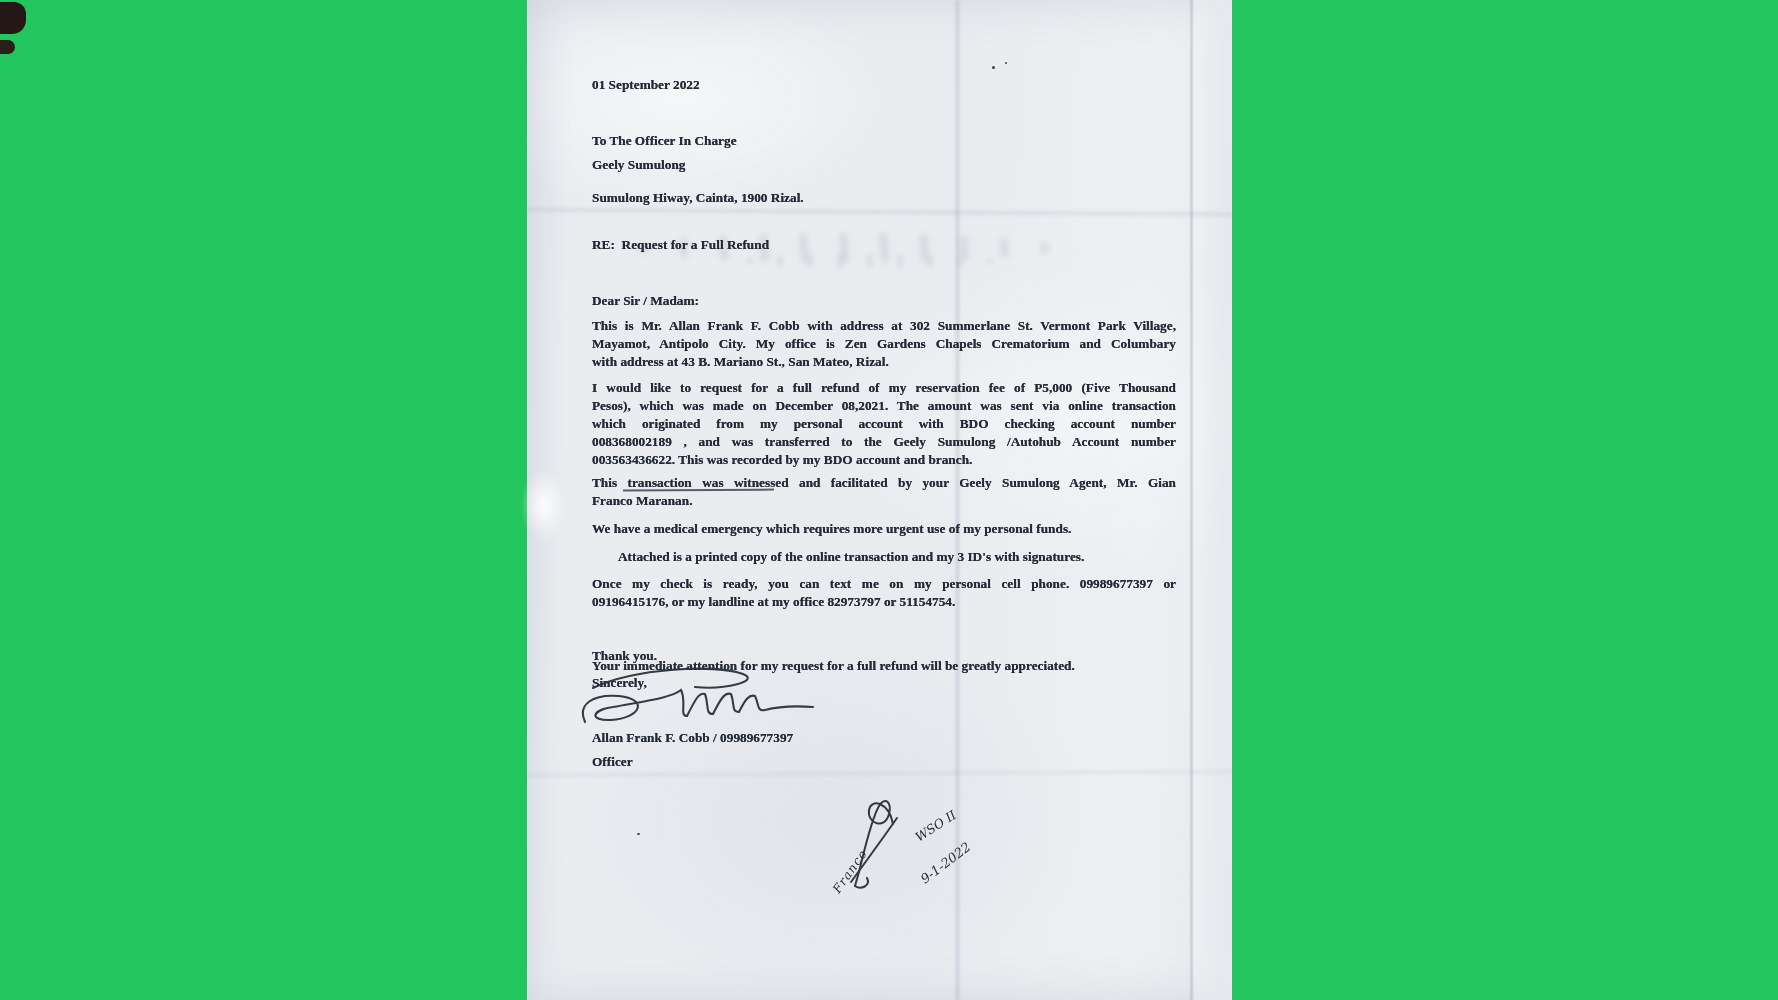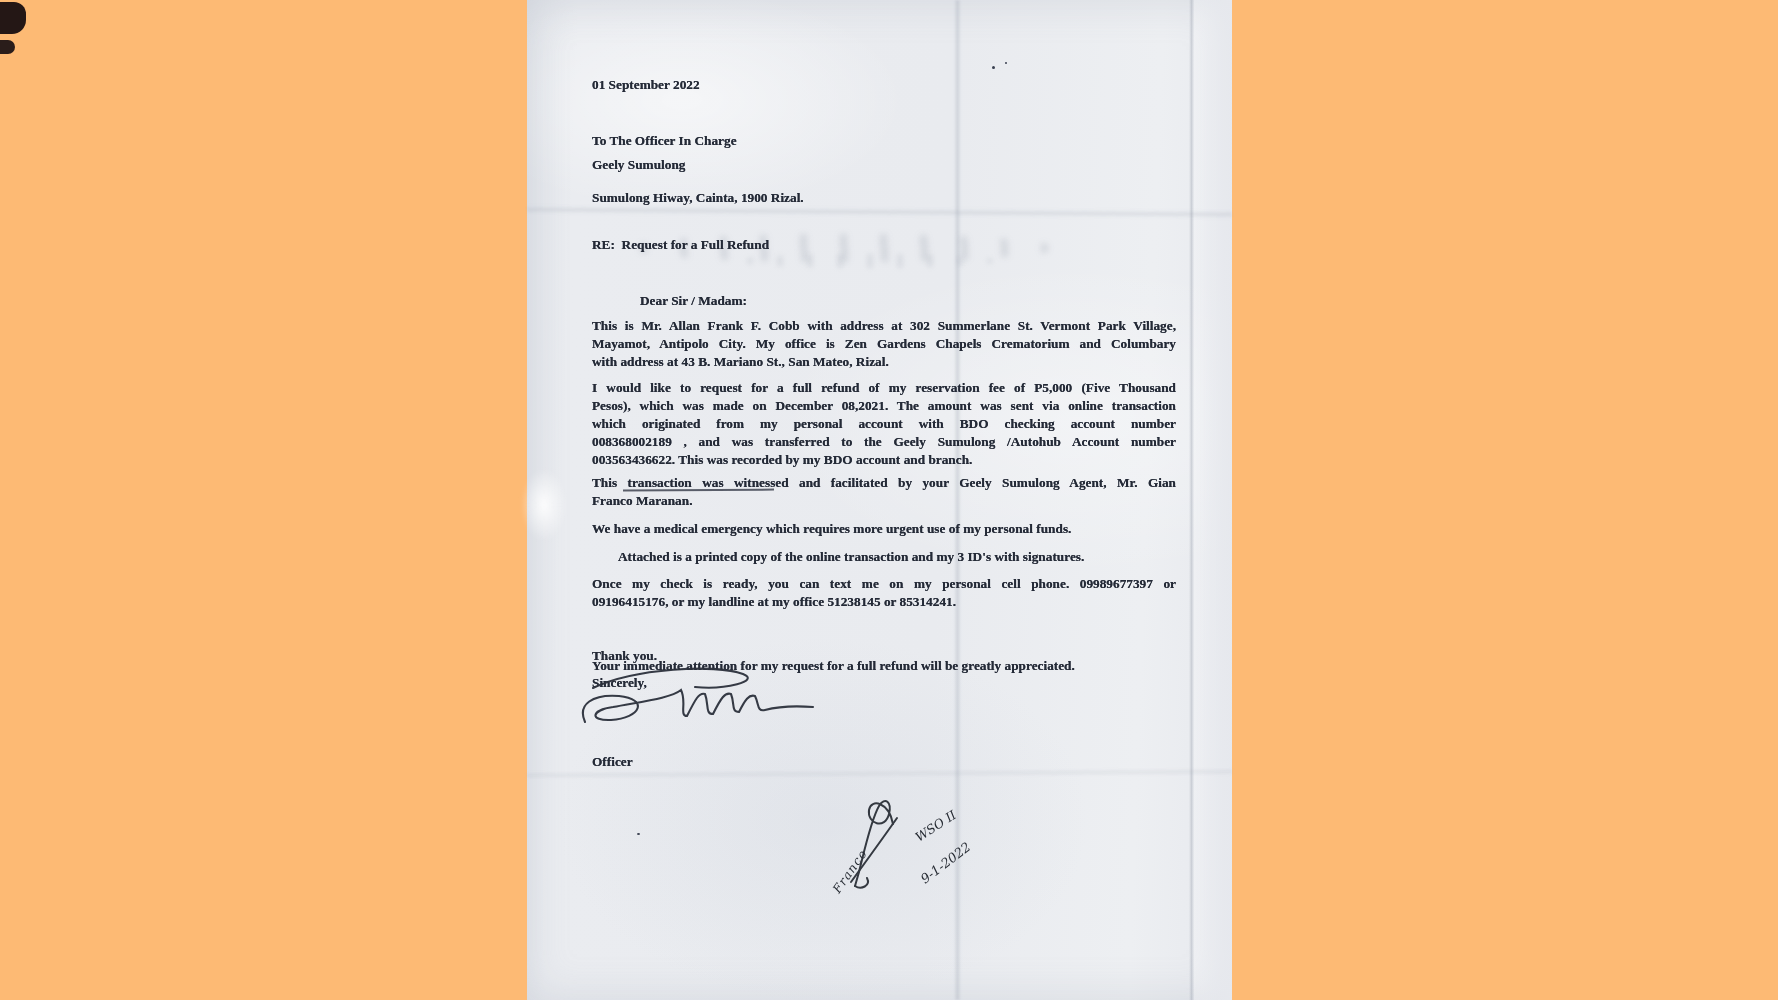--- a/index.html
+++ b/index.html
@@ -1,16 +1,16 @@
 <!DOCTYPE html>
 <html><head>
 <meta charset="utf-8">
 <style>
   html,body{margin:0;padding:0;background:#ffffff;}
-  .stage{position:relative;width:1778px;height:1000px;background:#fdba74;overflow:hidden;
+  .stage{position:relative;width:1778px;height:1000px;background:#22c55e;overflow:hidden;
          font-family:"Liberation Serif", serif;}
   
   .corner-a{position:absolute;left:0;top:2px;width:26px;height:32px;background:#241715;border-radius:0 12px 14px 0;}
   .corner-b{position:absolute;left:0;top:40px;width:15px;height:14px;background:#2a1d1a;border-radius:0 8px 8px 0;}
   
   .paper{position:absolute;left:527px;top:0;width:705px;height:1000px;
     background:
       radial-gradient(ellipse 320px 160px at 22% 10%, rgba(255,255,255,0.55), transparent 70%),
       radial-gradient(ellipse 420px 220px at 78% 42%, rgba(255,255,255,0.35), transparent 72%),
       radial-gradient(ellipse 380px 260px at 42% 82%, rgba(203,209,219,0.28), transparent 70%),
@@ -70,55 +70,56 @@
     <div class="speck" style="left:110px;top:833px;width:3px;height:2px;"></div>
 
     <div class="t ll" style="top:76px;">01 September 2022</div>
 
     <div class="t ll" style="top:132px;">To The Officer In Charge</div>
     <div class="t ll" style="top:156px;">Geely Sumulong</div>
     <div class="t ll" style="top:189px;">Sumulong Hiway, Cainta, 1900 Rizal.</div>
 
     <div class="t ll pre" style="top:236px;">RE:  Request for a Full Refund</div>
 
-    <div class="t ll" style="top:292px;margin-left:48px;">Dear Sir / Madam:</div>
+    <div class="t ll" style="top:292px;">Dear Sir / Madam:</div>
 
     <div class="t jl" style="top:317px;">This is Mr. Allan Frank F. Cobb with address at 302 Summerlane St. Vermont Park Village,</div>
     <div class="t jl" style="top:335px;">Mayamot, Antipolo City.  My office is Zen Gardens Chapels Crematorium and Columbary</div>
     <div class="t ll" style="top:353px;">with address at 43 B. Mariano St., San Mateo, Rizal.</div>
 
     <div class="t jl" style="top:379px;">I would like to request for a full refund of my reservation fee of P5,000 (Five Thousand</div>
     <div class="t jl" style="top:397px;">Pesos), which was made on December 08,2021.  The amount was sent via online transaction</div>
     <div class="t jl" style="top:415px;">which originated from my personal account with BDO checking account number</div>
     <div class="t jl" style="top:433px;">008368002189 , and was transferred to the Geely Sumulong /Autohub Account number</div>
     <div class="t ll" style="top:451px;">003563436622.  This was recorded by my BDO account and branch.</div>
 
     <div class="t jl" style="top:474px;">This transaction was witnessed and facilitated by your Geely Sumulong Agent, Mr. Gian</div>
     <div class="t ll" style="top:492px;">Franco Maranan.</div>
     <div class="underline-mark"></div>
 
     <div class="t ll" style="top:520px;">We have a medical emergency which requires more urgent use of my personal funds.</div>
 
     <div class="t ll" style="top:548px;margin-left:26px;">Attached is a printed copy of the online transaction and my 3 ID's with signatures.</div>
 
     <div class="t jl" style="top:575px;">Once my check is ready, you can text me on my personal cell phone.  09989677397 or</div>
-    <div class="t ll" style="top:593px;">09196415176, or my landline at my office 51238145 or 85314241.</div>
+    <div class="t ll" style="top:593px;">09196415176, or my landline at my office 82973797 or 51154754.</div>
 
     <div class="t ll" style="top:620px;margin-top:37px;">Your immediate attention for my request for a full refund will be greatly appreciated.</div>
 
     <div class="t ll" style="top:647px;">Thank you.</div>
     <div class="t ll" style="top:674px;">Sincerely,</div>
 
     <svg class="sig-svg" width="250" height="90" viewBox="0 0 250 90">
       <g fill="none" stroke="#2c313c" stroke-width="2.1" stroke-linecap="round" opacity="0.95">
         <path d="M18,28 C60,8 140,4 168,14 C186,21 150,30 120,27"></path>
         <path d="M10,62 C2,44 18,34 44,36 C74,39 66,58 36,60 C14,61 16,50 38,47 C70,41 96,38 106,30 C112,42 104,56 112,56 C120,40 124,32 130,34 C134,44 130,54 138,54 C146,38 150,32 156,34 C160,44 156,52 164,52 C170,40 174,34 180,36 C184,44 182,52 190,50 C205,46 225,46 238,47"></path>
       </g>
     </svg>
 
+    <div class="t ll" style="top:729px;">Allan Frank F. Cobb / 09989677397</div>
     <div class="t ll" style="top:753px;">Officer</div>
 
     <svg class="hand-svg" width="185" height="110" viewBox="0 0 185 110">
       <g fill="none" stroke="#262b33" stroke-width="2" stroke-linecap="round" opacity="0.92">
         <path d="M66,34 C62,12 44,8 42,20 C40,34 58,40 62,24 C65,12 58,6 52,16 C44,30 38,58 32,82 L28,96"></path>
         <path d="M24,92 C40,70 56,48 70,28"></path>
         <path d="M28,96 C34,100 44,96 40,88"></path>
       </g>
       <text class="hand-text" transform="translate(12,104) rotate(-55)" font-size="12" letter-spacing="1.2">Franco</text>
       <text class="hand-text" transform="translate(92,52) rotate(-33)" font-size="12.5">WSO II</text>

